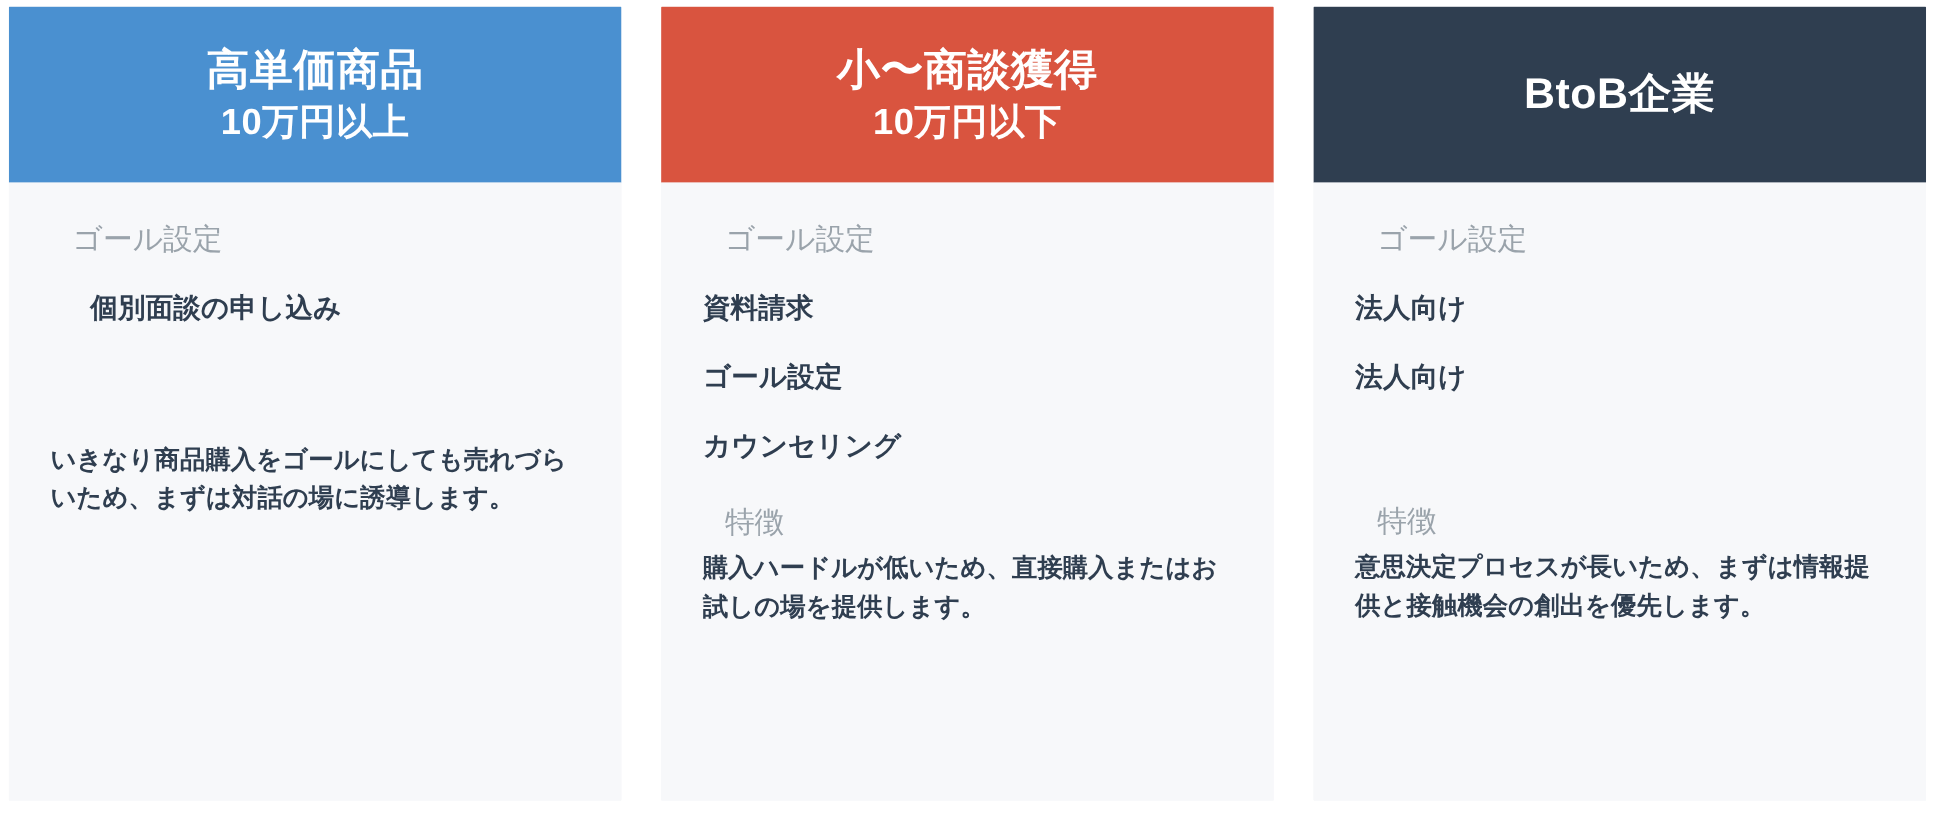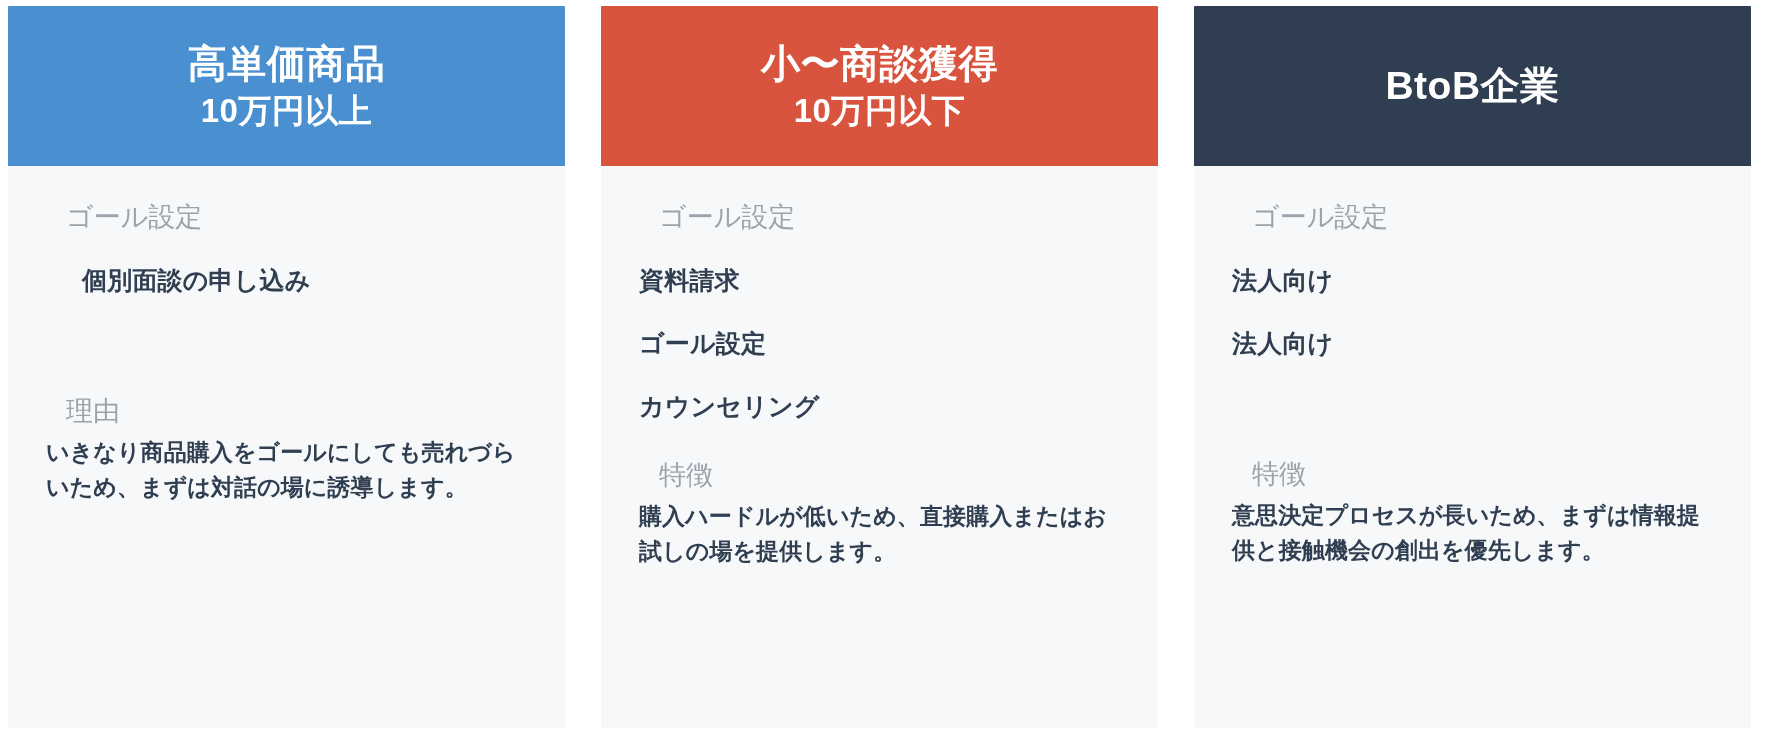--- a/index.html
+++ b/index.html
@@ -113,21 +113,20 @@
       <div class="title-line-2">10万円以上</div>
     </div>
     <div class="card-body" style="background: rgb(247, 248, 250);">
       <div class="goal-section">
         <div class="section-label" style="color: rgb(154, 163, 171);">ゴール設定</div>
         <ul class="goal-list">
           <li class="goal-item" style="color: rgb(47, 62, 80); margin-left: 36px;">個別面談の申し込み</li>
         </ul>
       </div>
       <div class="feature-block">
-        <div class="section-label" style="color: rgb(154, 163, 171);">理由</div>
         <p class="feature-text" style="color: rgb(47, 62, 80);">いきなり商品購入をゴールにしても売れづらいため、まずは対話の場に誘導します。</p>
       </div>
     </div>
   </div>
 
   <div class="card" data-card-index="1" style="background: rgb(247, 248, 250);">
     <div class="card-header" style="background-color: rgb(217, 84, 63);">
       <div class="title-line-1">小〜商談獲得</div>
       <div class="title-line-2">10万円以下</div>
     </div>

